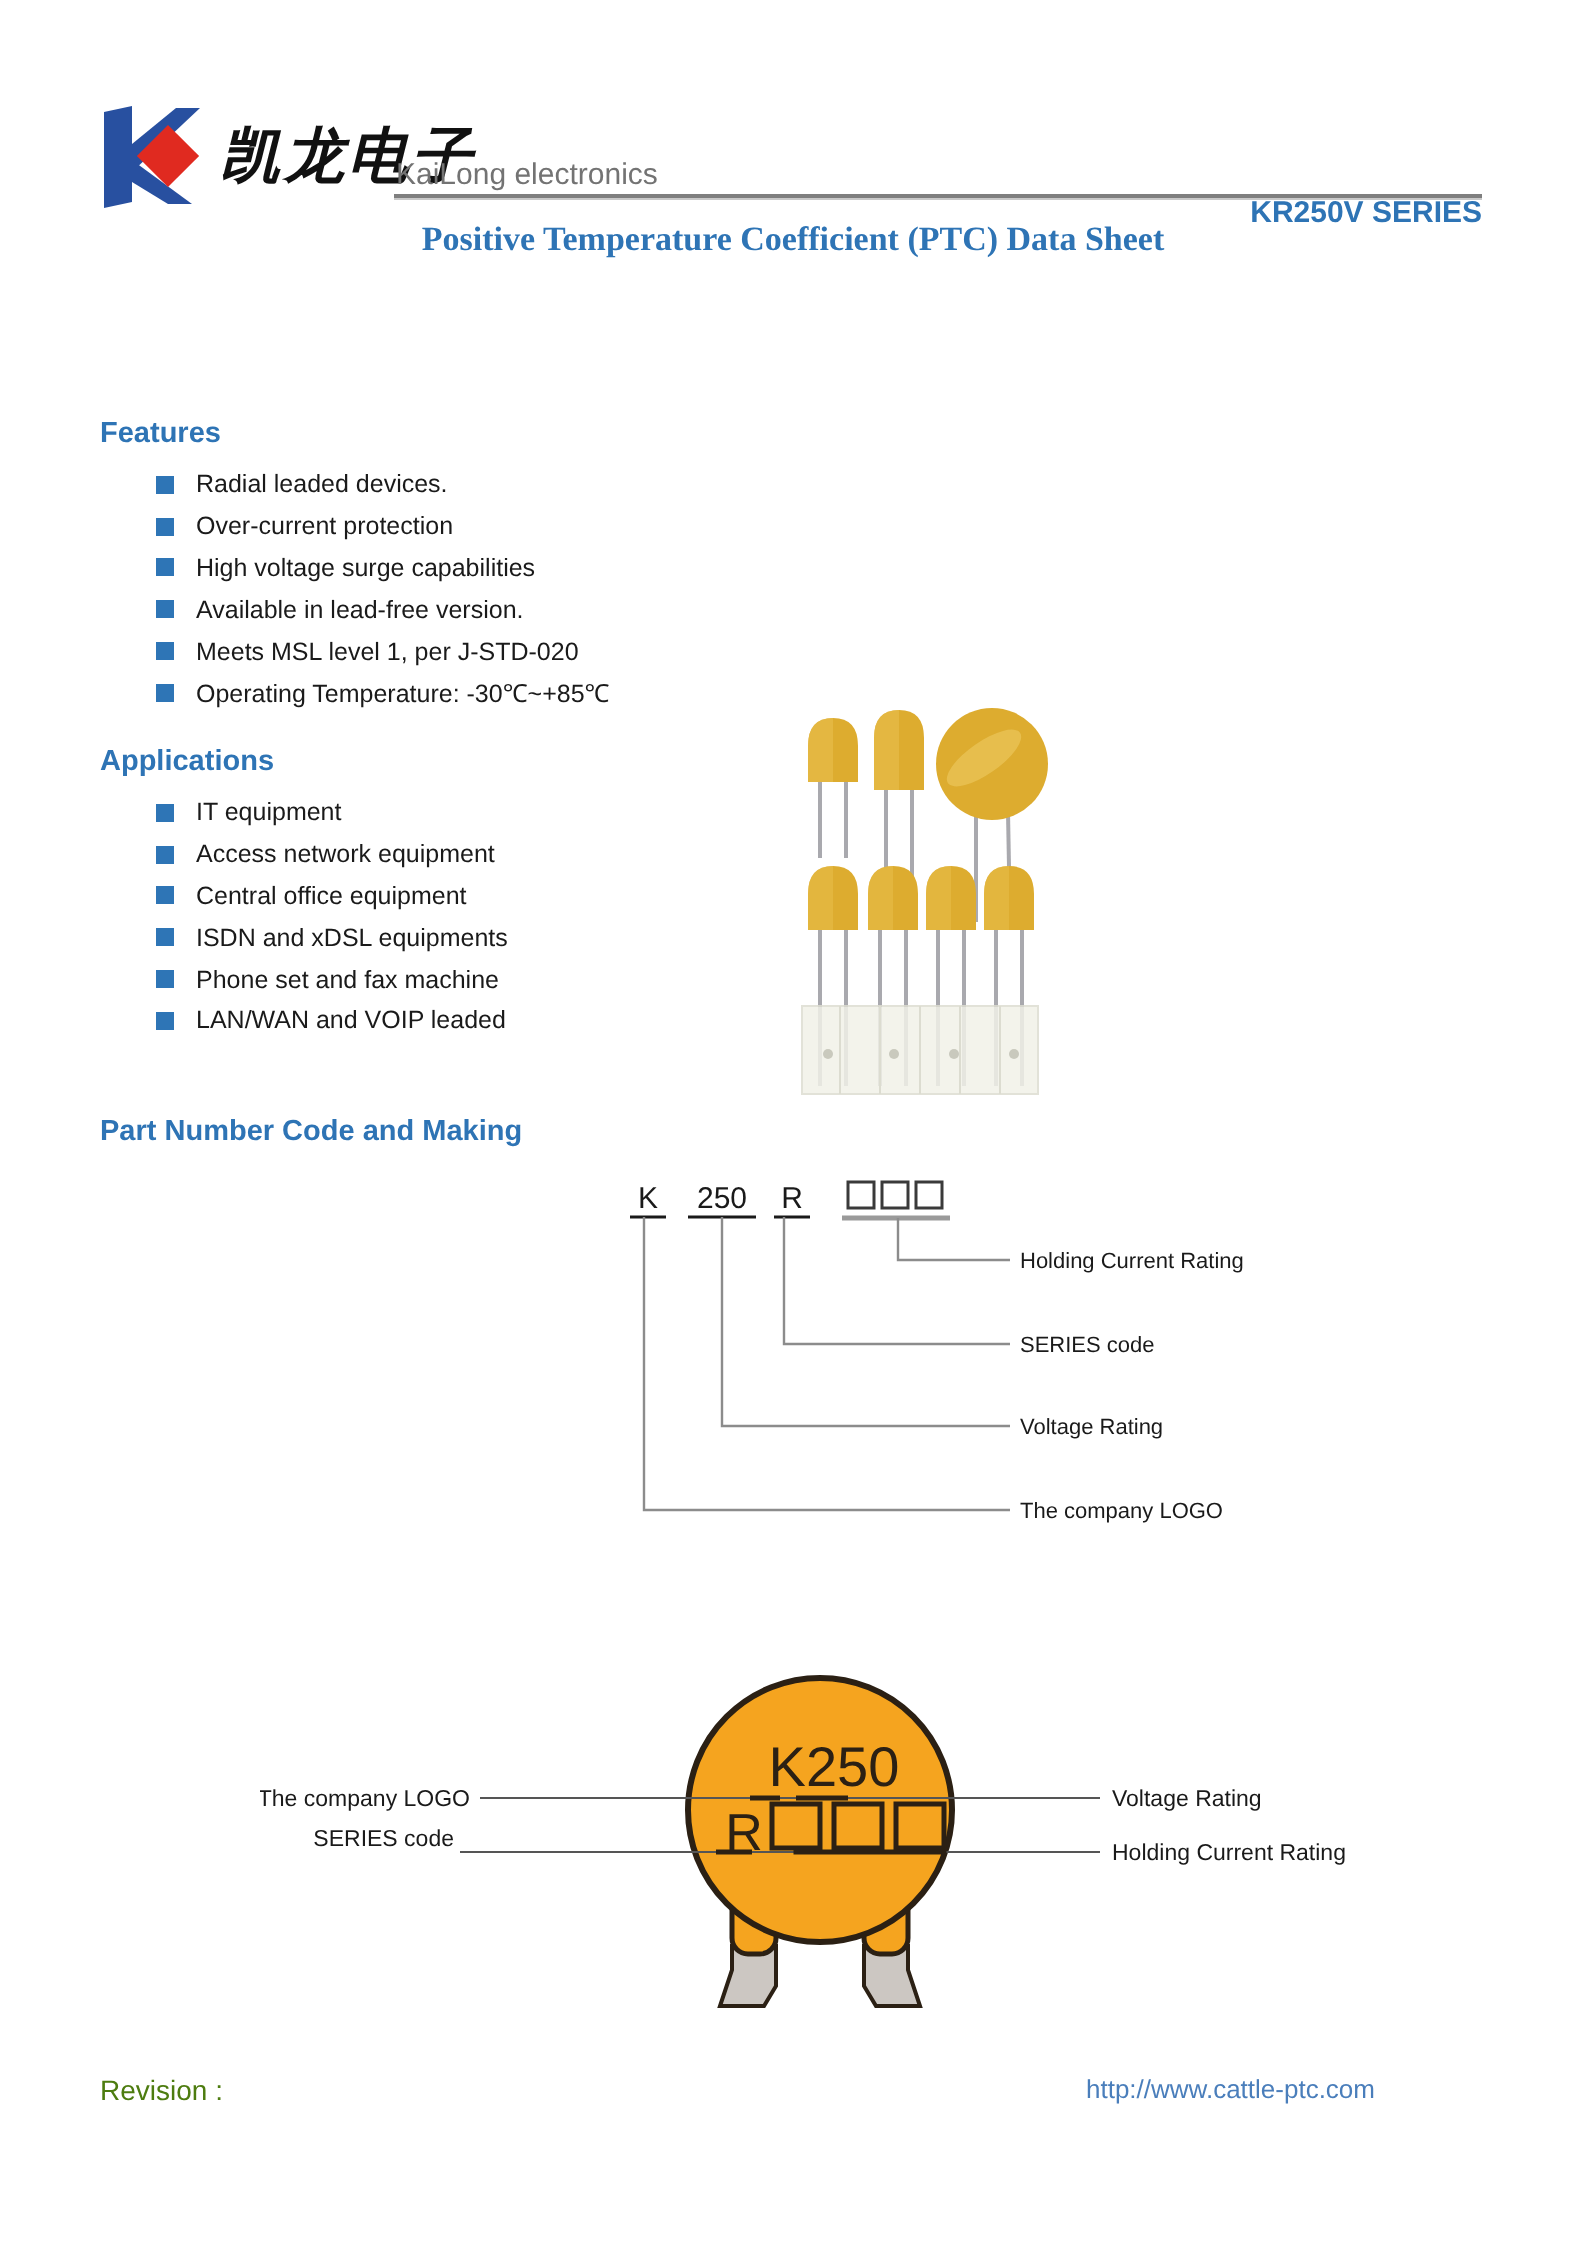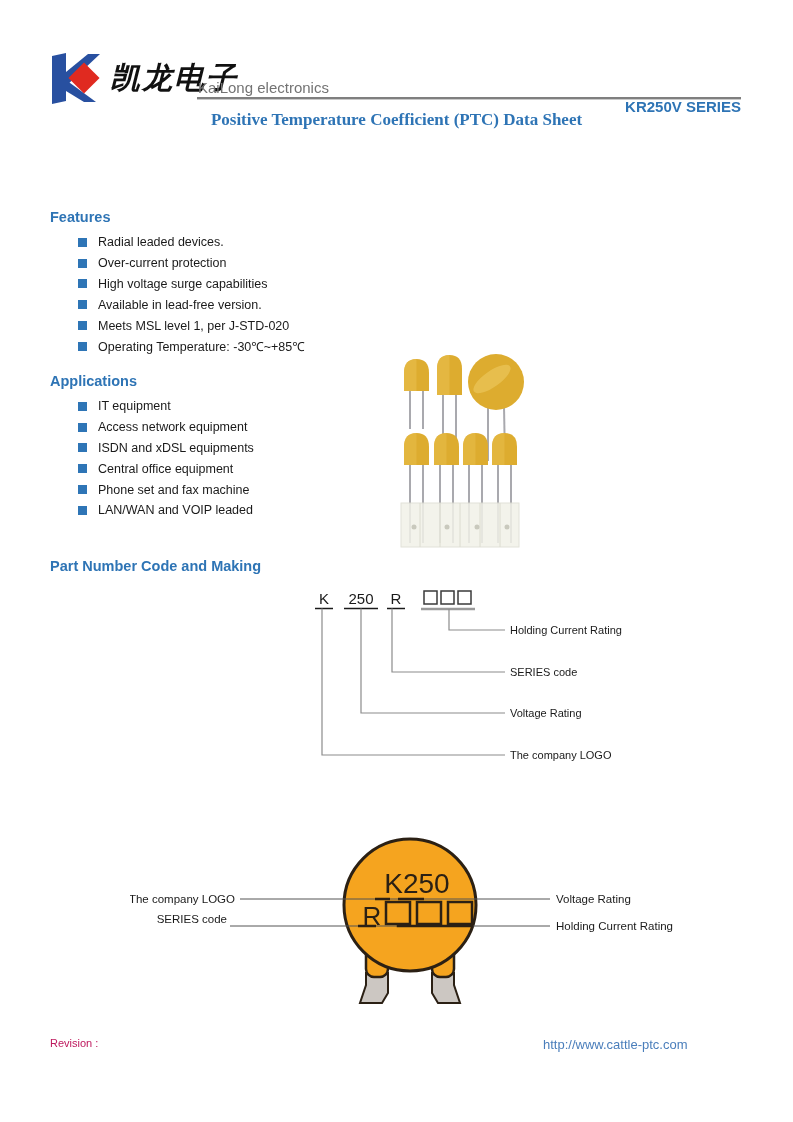--- a/index.html
+++ b/index.html
@@ -28,21 +28,21 @@
   .bullet-text { font-size:12.5px; color:#1a1a1a; white-space:nowrap; }
   
   .product-photo { position:absolute; left:392px; top:351px; }
   .part-heading { position:absolute; left:50px; top:558px; font-size:14.5px; font-weight:bold; color:#2e74b5; }
   .part-diagram { position:absolute; left:300px; top:583px; }
   .marking-diagram { position:absolute; left:130px; top:825px; }
   .diagram-code { font-size:15px; fill:#1a1a1a; font-family:"Liberation Sans", sans-serif; }
   .diagram-label { font-size:11px; fill:#1a1a1a; font-family:"Liberation Sans", sans-serif; }
   .marking-label { font-size:11.5px; fill:#1a1a1a; font-family:"Liberation Sans", sans-serif; }
   
-  .footer-revision { position:absolute; left:50px; top:1037px; font-size:11px; color:#be185d; }
+  .footer-revision { position:absolute; left:50px; top:1037px; font-size:14px; color:#4d7c0f; }
   .footer-url { position:absolute; left:543px; top:1037px; font-size:13px; color:#4a7ebb; text-decoration:none; }
 </style>
 </head>
 <body>
 
 <div class="page">
 
   <svg class="logo-mark" width="62" height="52" viewBox="0 0 62 52" aria-hidden="true">
     <polygon points="6,4 20,1 20,49 6,52" fill="#2850a0"></polygon>
     <polygon points="20,20 42,2 54,2 20,34" fill="#2850a0"></polygon>
@@ -88,25 +88,25 @@
     <div class="bullet-row">
         <span class="bullet-sq"></span>
         <span class="bullet-text">IT equipment</span>
       </div>
     <div class="bullet-row">
         <span class="bullet-sq"></span>
         <span class="bullet-text">Access network equipment</span>
       </div>
     <div class="bullet-row">
         <span class="bullet-sq"></span>
+        <span class="bullet-text">Central office equipment</span>
+      </div>
+    <div class="bullet-row">
+        <span class="bullet-sq"></span>
         <span class="bullet-text">ISDN and xDSL equipments</span>
-      </div>
-    <div class="bullet-row">
-        <span class="bullet-sq"></span>
-        <span class="bullet-text">Central office equipment</span>
       </div>
     <div class="bullet-row">
         <span class="bullet-sq"></span>
         <span class="bullet-text">Phone set and fax machine</span>
       </div>
     <div class="bullet-row">
         <span class="bullet-sq"></span>
         <span class="bullet-text">LAN/WAN and VOIP leaded</span>
       </div>
   </div>

